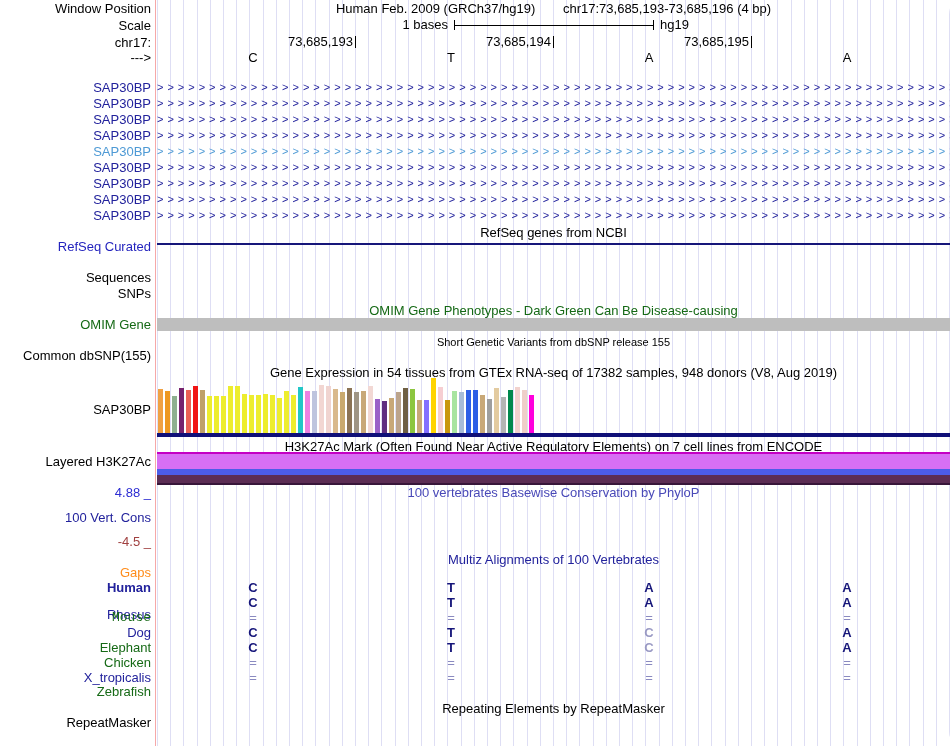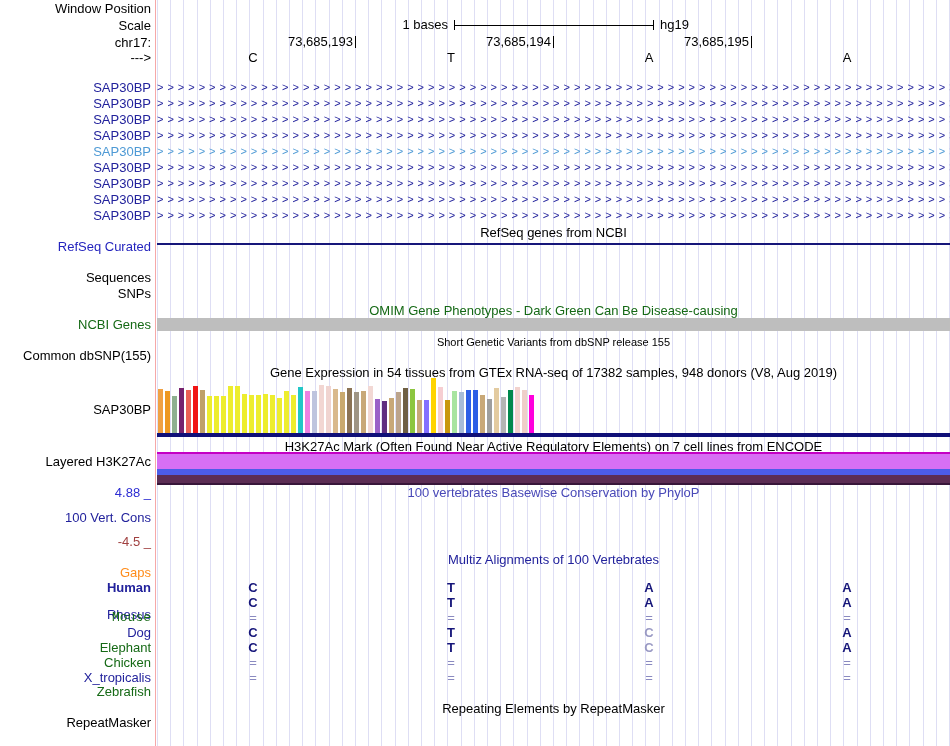--- a/index.html
+++ b/index.html
@@ -1,17 +1,17 @@
 <!DOCTYPE html>
 <html><head>
 <meta charset="utf-8">
 <style>
   html,body{margin:0;padding:0;background:#fff;}
   body{font-family:"Liberation Sans","DejaVu Sans",sans-serif;}
-  #browser{position:relative;width:950px;height:746px;background:#fff;overflow:hidden;}
+  #browser{position:relative;width:950px;height:746px;background:#fff;overflow:hidden;border-radius:14px;}
   .gridlines{position:absolute;left:157px;top:0;width:793px;height:746px;
     background:repeating-linear-gradient(to right,#dedef4 0 1px,transparent 1px 13.2px);}
   .pinkline{position:absolute;left:155px;top:0;width:1px;height:746px;background:#f6a8a8;}
   .lbl{position:absolute;left:0;width:151px;text-align:right;font-size:13px;line-height:15px;color:#000;white-space:nowrap;}
   .title{position:absolute;left:157px;width:793px;text-align:center;font-size:13px;line-height:15px;color:#000;white-space:nowrap;}
   .small{font-size:11px;}
   .navy{color:#22229c;}
   .blue{color:#2424be;}
   .green{color:#156915;}
   .consblue{color:#4949b8;}
@@ -34,20 +34,24 @@
   .mzcell{position:absolute;width:22px;text-align:center;font-size:13px;line-height:15px;font-weight:bold;}
 </style>
 </head>
 <body>
 
 <div id="browser">
   <div class="gridlines"></div>
   <div class="pinkline"></div>
 
   <div class="lbl" style="top:1px">Window Position</div>
+  <div class="hdrcenter">
+    <span>Human Feb. 2009 (GRCh37/hg19)</span>
+    <span>chr17:73,685,193-73,685,196 (4 bp)</span>
+  </div>
 
   <div class="lbl" style="top:18px">Scale</div>
   <div class="coordnum" style="top:18px;left:330px;width:118px">1 bases</div>
   <div class="scalebar"></div>
   <div class="coordnum" style="top:18px;left:660px;width:60px;text-align:left">hg19</div>
 
   <div class="lbl" style="top:35px">chr17:</div>
   <div id="coords">
       <div class="coordnum" style="top: 35px; left: 279px; width: 74px;">73,685,193</div>
       <div class="coordtick" style="top: 36px; left: 355px;"></div>
@@ -87,21 +91,21 @@
     </div>
 
   <div class="title" style="top:225px">RefSeq genes from NCBI</div>
   <div class="lbl blue" style="top:239px">RefSeq Curated</div>
   <div class="refline"></div>
 
   <div class="lbl" style="top:270px">Sequences</div>
   <div class="lbl" style="top:286px">SNPs</div>
 
   <div class="title green" style="top:303px">OMIM Gene Phenotypes - Dark Green Can Be Disease-causing</div>
-  <div class="lbl green" style="top:317px">NCBI Genes</div>
+  <div class="lbl green" style="top:317px">OMIM Gene</div>
   <div class="omimbar"></div>
 
   <div class="title small" style="top:335px">Short Genetic Variants from dbSNP release 155</div>
   <div class="lbl" style="top:348px">Common dbSNP(155)</div>
 
   <div class="title" style="top:365px">Gene Expression in 54 tissues from GTEx RNA-seq of 17382 samples, 948 donors (V8, Aug 2019)</div>
   <div class="lbl" style="top:402px">SAP30BP</div>
   <div id="gtexbars">
       <div class="gtexbar" style="left: 158px; top: 389px; height: 44px; background: rgb(240, 161, 67);"></div>
       <div class="gtexbar" style="left: 165px; top: 391px; height: 42px; background: rgb(238, 152, 32);"></div>

